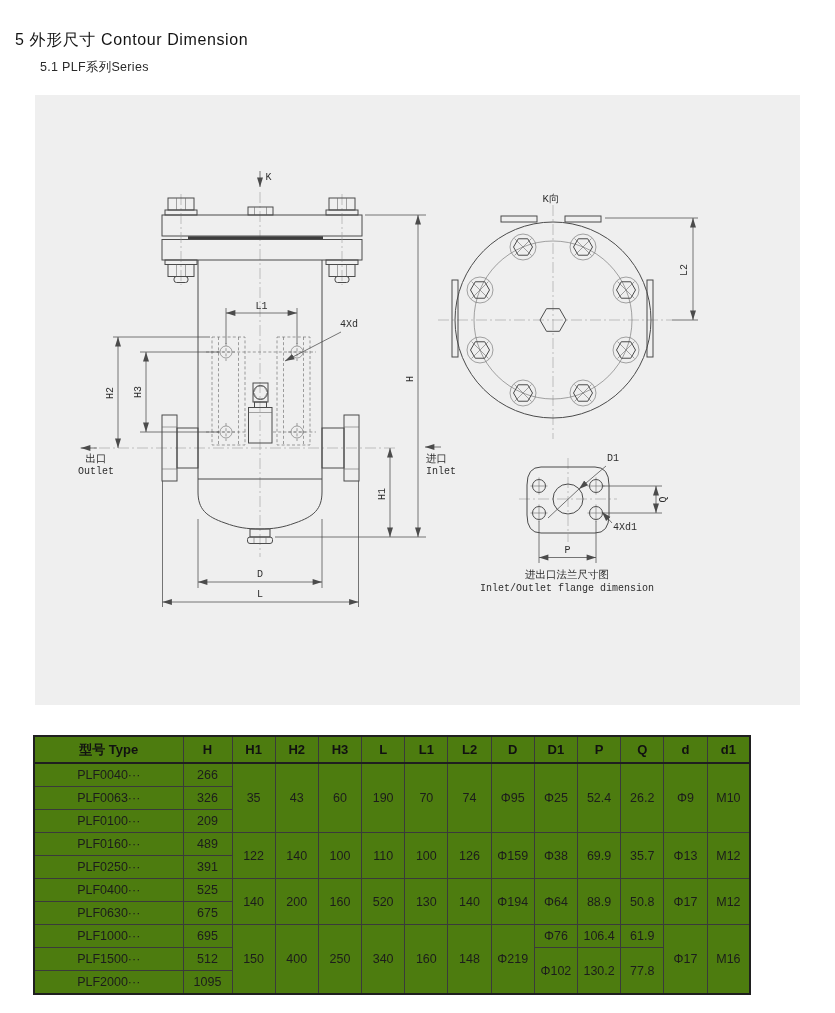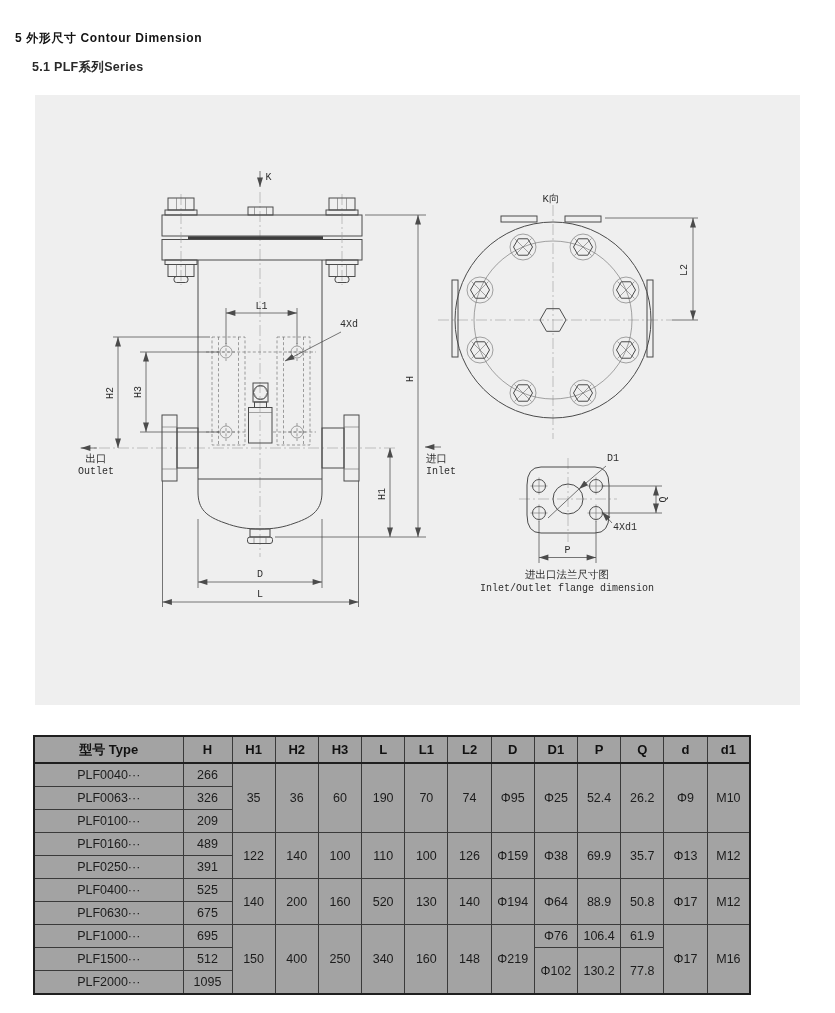--- a/index.html
+++ b/index.html
@@ -1,45 +1,45 @@
 <!DOCTYPE html>
 <html><head>
 <meta charset="utf-8">
 <style>
   html,body{margin:0;padding:0;}
   body{
     width:835px;height:1013px;position:relative;background:#ffffff;
     font-family:"Liberation Sans",sans-serif;overflow:hidden;
   }
   .title{
-    position:absolute;left:15px;top:30px;font-size:12px;font-weight:bold;
+    position:absolute;left:15px;top:30px;font-size:16px;font-weight:normal;
     color:#141414;letter-spacing:.6px;white-space:nowrap;
   }
   .subtitle{
-    position:absolute;left:32px;top:59px;font-size:12.5px;color:#2a2a2a;
-    letter-spacing:.3px;white-space:nowrap;font-weight:bold;
+    position:absolute;left:40px;top:59px;font-size:12.5px;color:#2a2a2a;
+    letter-spacing:.3px;white-space:nowrap;
   }
   .panel{
     position:absolute;left:35px;top:95px;width:765px;height:610px;
     background:#efefef;
   }
   svg{display:block;}
   .ln  {fill:none;stroke:#4b4b4b;stroke-width:1;}
   .lnt {fill:none;stroke:#6a6a6a;stroke-width:.6;}
   .cl  {fill:none;stroke:#9a9a9a;stroke-width:.6;stroke-dasharray:11 3 2 3;}
   .dsh {fill:none;stroke:#777;stroke-width:.7;stroke-dasharray:3 2.2;}
   .dim {fill:none;stroke:#4b4b4b;stroke-width:.75;}
   .gask{fill:#3c3c3c;stroke:none;}
   .txt {font-family:"Liberation Mono","DejaVu Sans Mono",monospace;font-size:10px;fill:#2e2e2e;}
   .txtc{font-family:"Liberation Mono","DejaVu Sans Mono",monospace;font-size:10.5px;fill:#2e2e2e;}
 
   .dim-table{
     position:absolute;left:33px;top:735px;width:717px;
     border-collapse:collapse;table-layout:fixed;
-    border:2px solid #1f1f1f;background:#a3a3a3;
+    border:2px solid #1f1f1f;background:#4d7c0f;
   }
   .dim-table th{
     border:1px solid #3a3a3a;border-bottom:2px solid #1f1f1f;
     height:25px;font-size:13px;font-weight:bold;color:#111;
     text-align:center;vertical-align:middle;padding:0;
   }
   .dim-table td{
     border:1px solid #3a3a3a;height:22px;font-size:12.5px;color:#1c1c1c;
     text-align:center;vertical-align:middle;padding:0;white-space:nowrap;
   }
@@ -300,21 +300,21 @@
         <th>Q</th>
         <th>d</th>
         <th>d1</th>
       </tr>
     </thead>
   <tbody>
       <tr>
         <td>PLF0040···</td>
         <td>266</td>
         <td rowspan="3">35</td>
-        <td rowspan="3">36</td>
+        <td rowspan="3">43</td>
         <td rowspan="3">60</td>
         <td rowspan="3">190</td>
         <td rowspan="3">70</td>
         <td rowspan="3">74</td>
         <td rowspan="3">Φ95</td>
         <td rowspan="3">Φ25</td>
         <td rowspan="3">52.4</td>
         <td rowspan="3">26.2</td>
         <td rowspan="3">Φ9</td>
         <td rowspan="3">M10</td>

